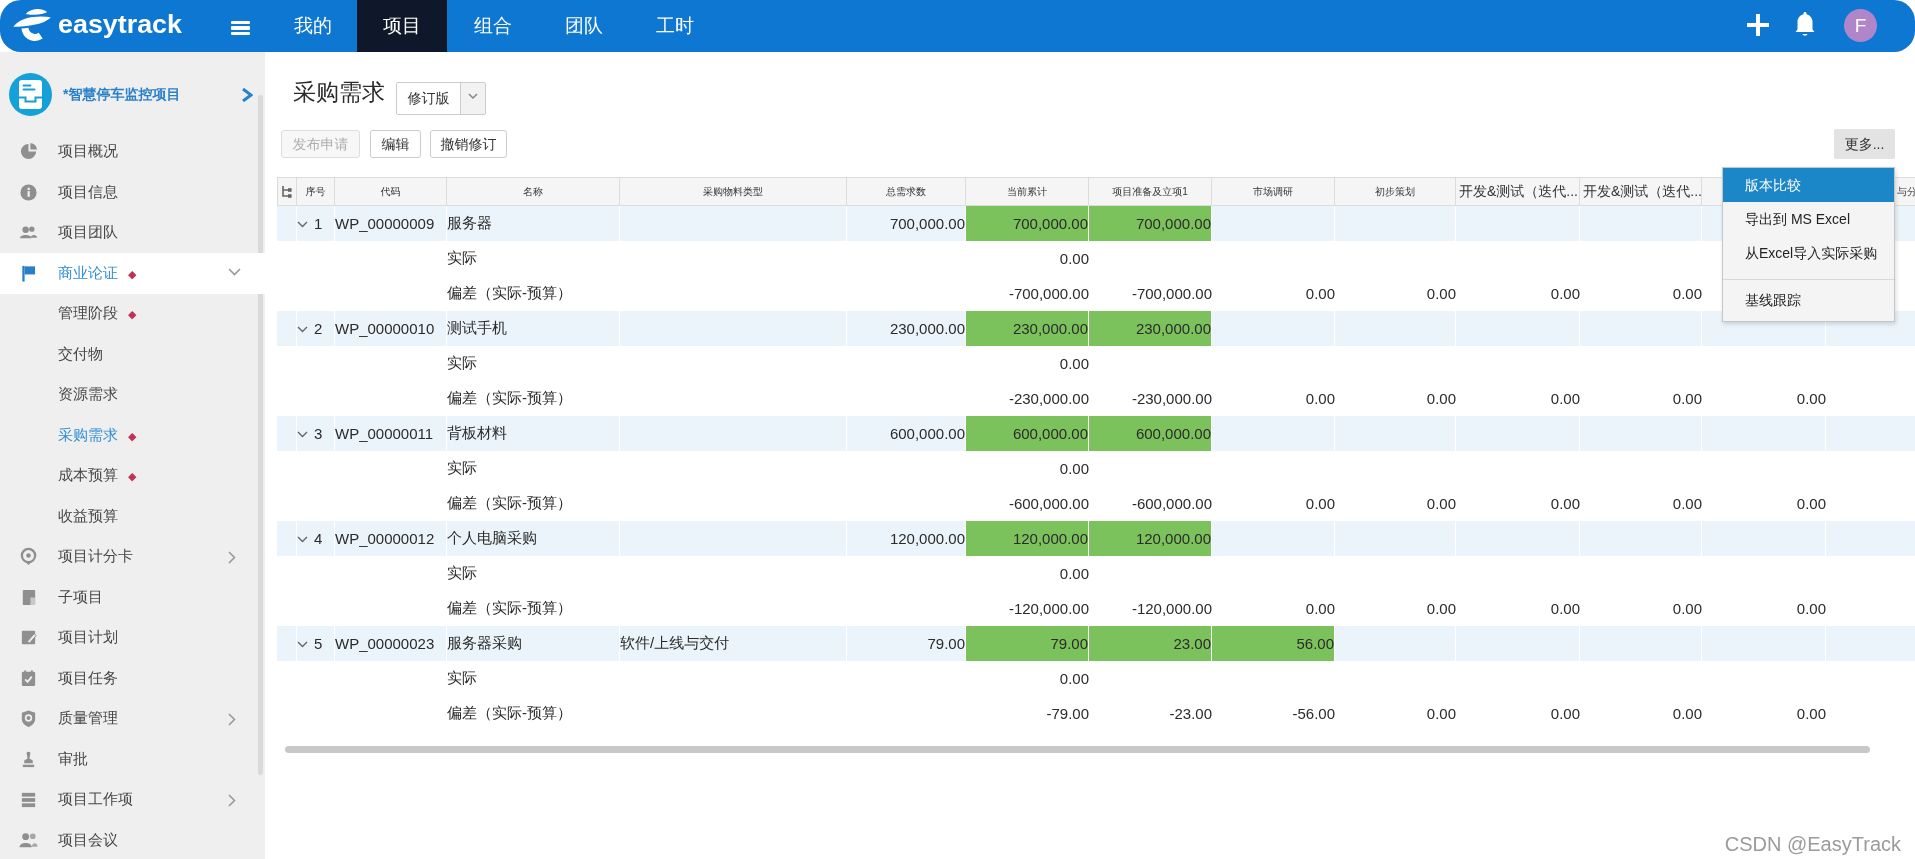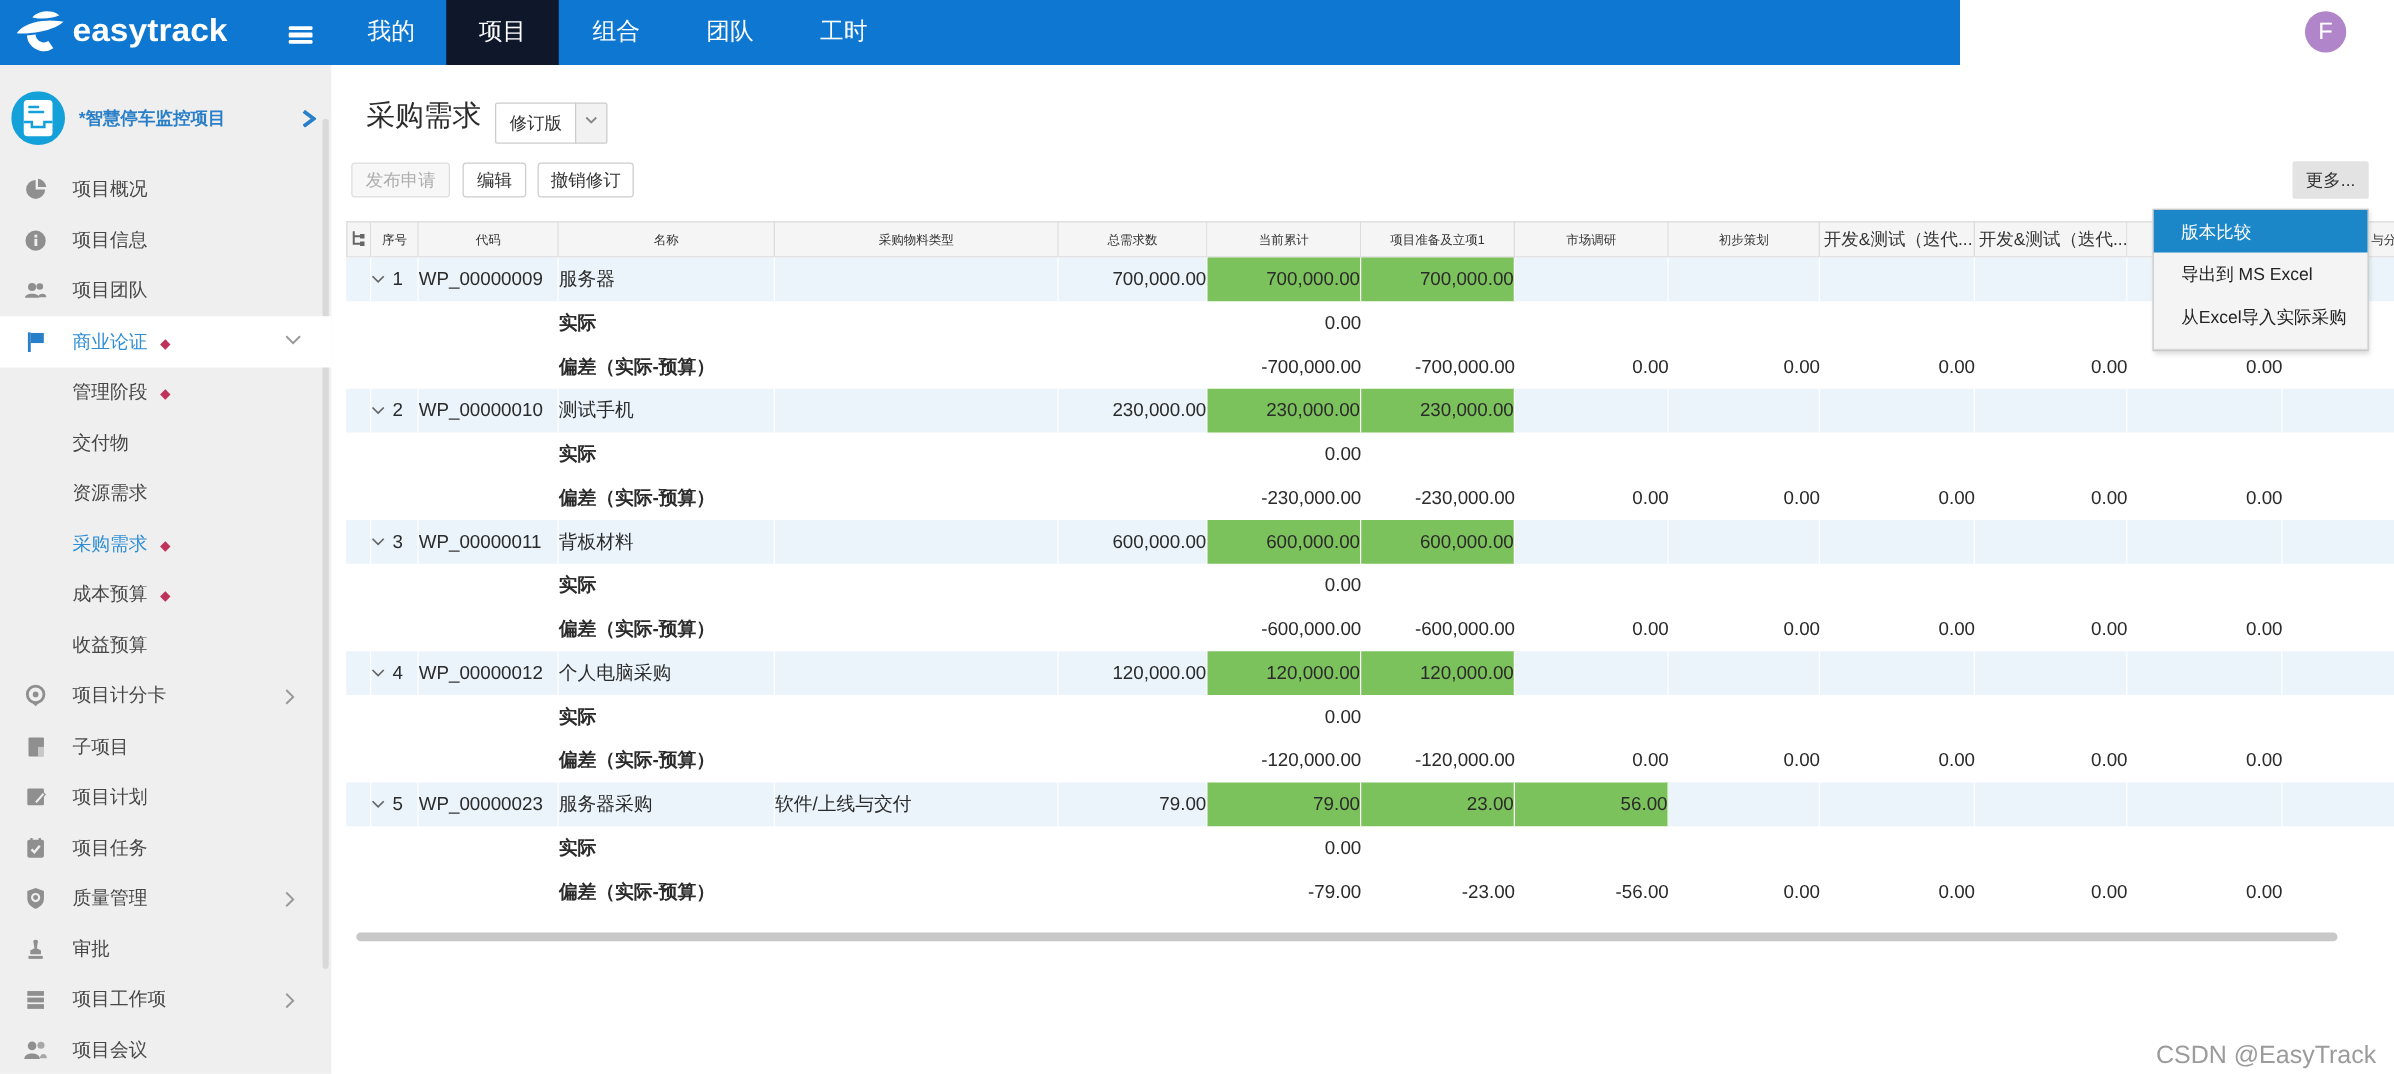--- a/index.html
+++ b/index.html
@@ -1,20 +1,20 @@
 <!DOCTYPE html>
 <html><head>
 <meta charset="utf-8">
 <style>
 * { margin:0; padding:0; box-sizing:border-box; }
 html,body { width:1915px; height:859px; overflow:hidden; background:#fff;
   font-family:"Liberation Sans", sans-serif; }
 
 
-#nav { position:absolute; left:0; top:0; width:1568px; height:52px; background:#0d77d1; }
+#nav { position:absolute; left:0; top:0; width:1915px; height:52px; background:#0d77d1;border-radius:21px; }
 #nav .tab { position:absolute; top:0; height:52px; width:90px; line-height:52px;
   text-align:center; color:#fff; font-size:19px; }
 #nav .tab.on { background:#0f172a; }
 #burger { position:absolute; left:231px; top:20.5px; width:19px; }
 #burger div { height:3.5px; background:#fff; margin-bottom:2px; border-radius:1px; }
 #plus { position:absolute; left:1747px; top:14px; width:22px; height:22px; }
 #plus:before { content:""; position:absolute; left:9px; top:0; width:4px; height:22px; background:#fff; }
 #plus:after { content:""; position:absolute; left:0; top:9px; width:22px; height:4px; background:#fff; }
 #avatar { position:absolute; left:1844px; top:9px; width:33px; height:33px; border-radius:50%;
   background:#b185c9; color:#fff; font-size:19px; text-align:center; line-height:33px; }
@@ -55,21 +55,21 @@
   border-spacing:0; table-layout:fixed; font-size:15px; color:#2b2b2b; }
 #tbl th { height:29px; background:#f5f5f5; border-bottom:1px solid #dcdcdc; border-top:1px solid #dcdcdc;
   border-right:1px solid #dcdcdc; font-weight:normal; font-size:10px; color:#333; text-align:center;
   overflow:hidden; white-space:nowrap; padding:0; }
 #tbl th:first-child { border-left:1px solid #dcdcdc; }
 #tbl td { height:35px; padding:0; overflow:hidden; white-space:nowrap; }
 tr.m td { background:#ebf4fb; border-right:1px solid #fff; }
 tr.m td.g { background:#7cc25c; }
 td.r, th.r { text-align:right; padding-right:6px; }
 td.l { text-align:left; padding-left:5px; }
-td.b { font-weight:bold; }
+td.b { font-weight:normal; }
 .chevd { display:inline-block; vertical-align:1px; margin-right:6px; }
 
 
 #menu { position:absolute; left:1722px; top:167px; width:173px; background:#f4f4f4;
   border:1px solid #c6c6c6; box-shadow:1px 2px 4px rgba(0,0,0,.15); }
 #menu .it { height:34px; line-height:34px; padding-left:22px; font-size:14px; color:#222; }
 #menu .it.on { background:#1b87c9; color:#fff; }
 #menu .sep { height:10px; border-bottom:1px solid #d9d9d9; margin-bottom:0; }
 #menu .last { margin-top:0; height:41px; line-height:41px; }
 
@@ -551,16 +551,17 @@
 <div class="btn" id="b1">发布申请</div>
 <div class="btn" id="b2">编辑</div>
 <div class="btn" id="b3">撤销修订</div>
 <div id="bmore">更多...</div>
 
 <div id="menu">
   <div class="it on">版本比较</div>
   <div class="it">导出到 MS Excel</div>
   <div class="it">从Excel导入实际采购</div>
   <div class="sep"></div>
+  <div class="it last">基线跟踪</div>
 </div>
 
 <div id="hscroll"></div>
 <div id="wm">CSDN @EasyTrack</div>
 
 </body></html>

